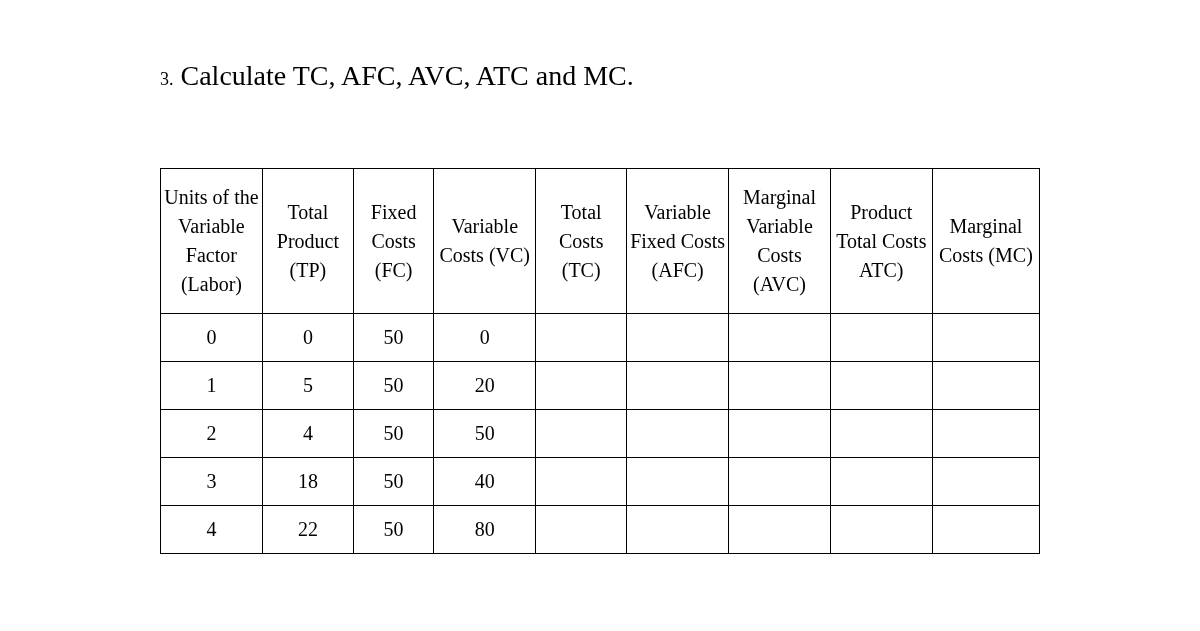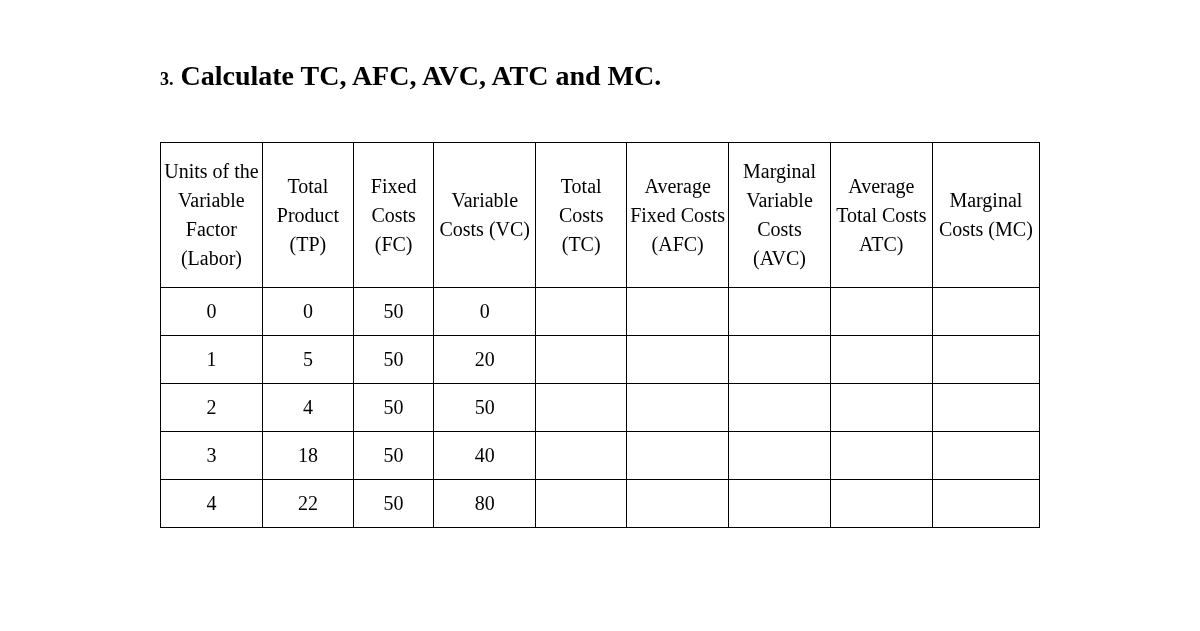--- a/index.html
+++ b/index.html
@@ -10,22 +10,22 @@
     body {
       font-family: "Times New Roman", Times, serif;
       background: #ffffff;
       width: 1200px;
       height: 631px;
       padding: 60px 160px;
       color: #000;
     }
     .title {
       font-size: 28px;
-      margin-bottom: 50px;
-      font-weight: bold;
+      margin-bottom: 76px;
+      font-weight: normal;
     }
     .title-num {
       font-size: 18px;
       vertical-align: baseline;
     }
     table {
       border-collapse: collapse;
       width: 100%;
       table-layout: fixed;
     }
@@ -74,23 +74,23 @@
     <col class="col-atc">
     <col class="col-mc">
   </colgroup>
   <thead>
     <tr>
       <th>Units of the Variable Factor (Labor)</th>
       <th>Total Product (TP)</th>
       <th>Fixed Costs (FC)</th>
       <th>Variable Costs (VC)</th>
       <th>Total Costs (TC)</th>
-      <th>Average Fixed Costs (AFC)</th>
+      <th>Variable Fixed Costs (AFC)</th>
       <th>Marginal Variable Costs (AVC)</th>
-      <th>Average Total Costs ATC)</th>
+      <th>Product Total Costs ATC)</th>
       <th>Marginal Costs (MC)</th>
     </tr>
   </thead>
   <tbody id="table-body">
       <tr>
         <td>0</td>
         <td>0</td>
         <td>50</td>
         <td>0</td>
         <td></td>

